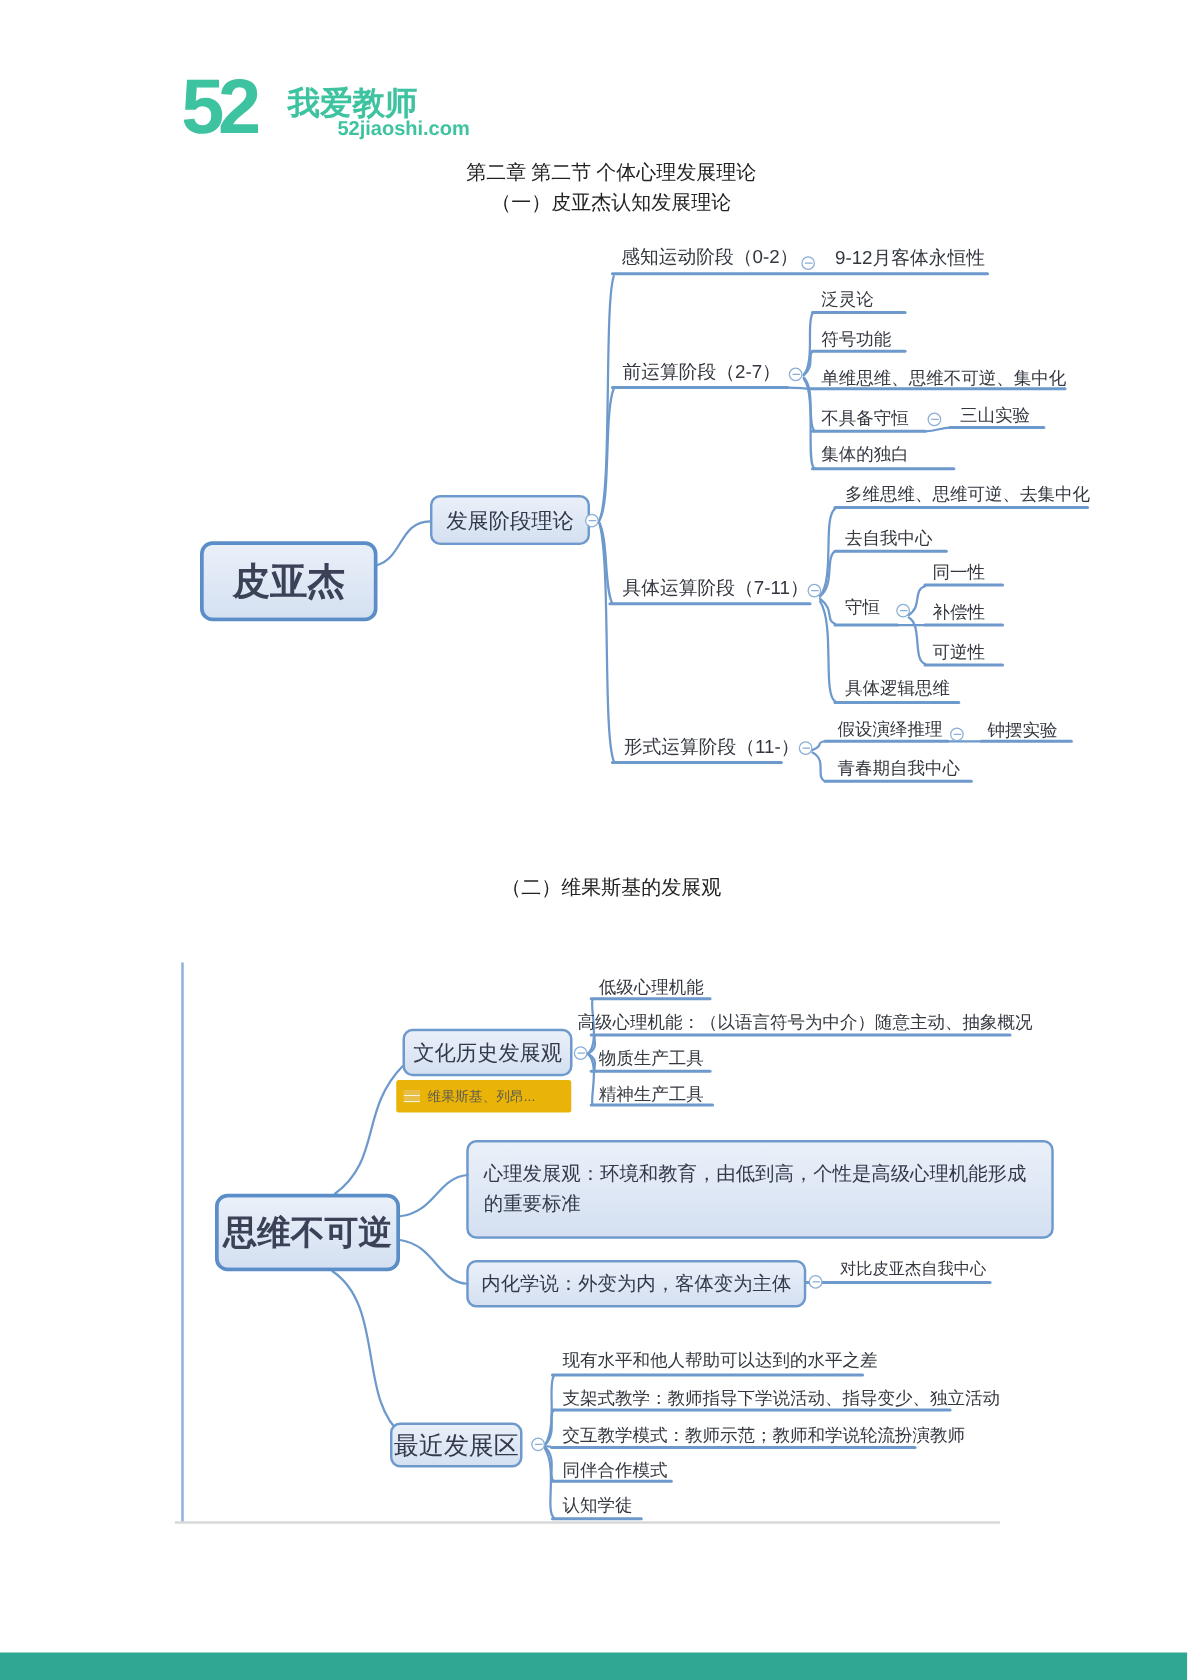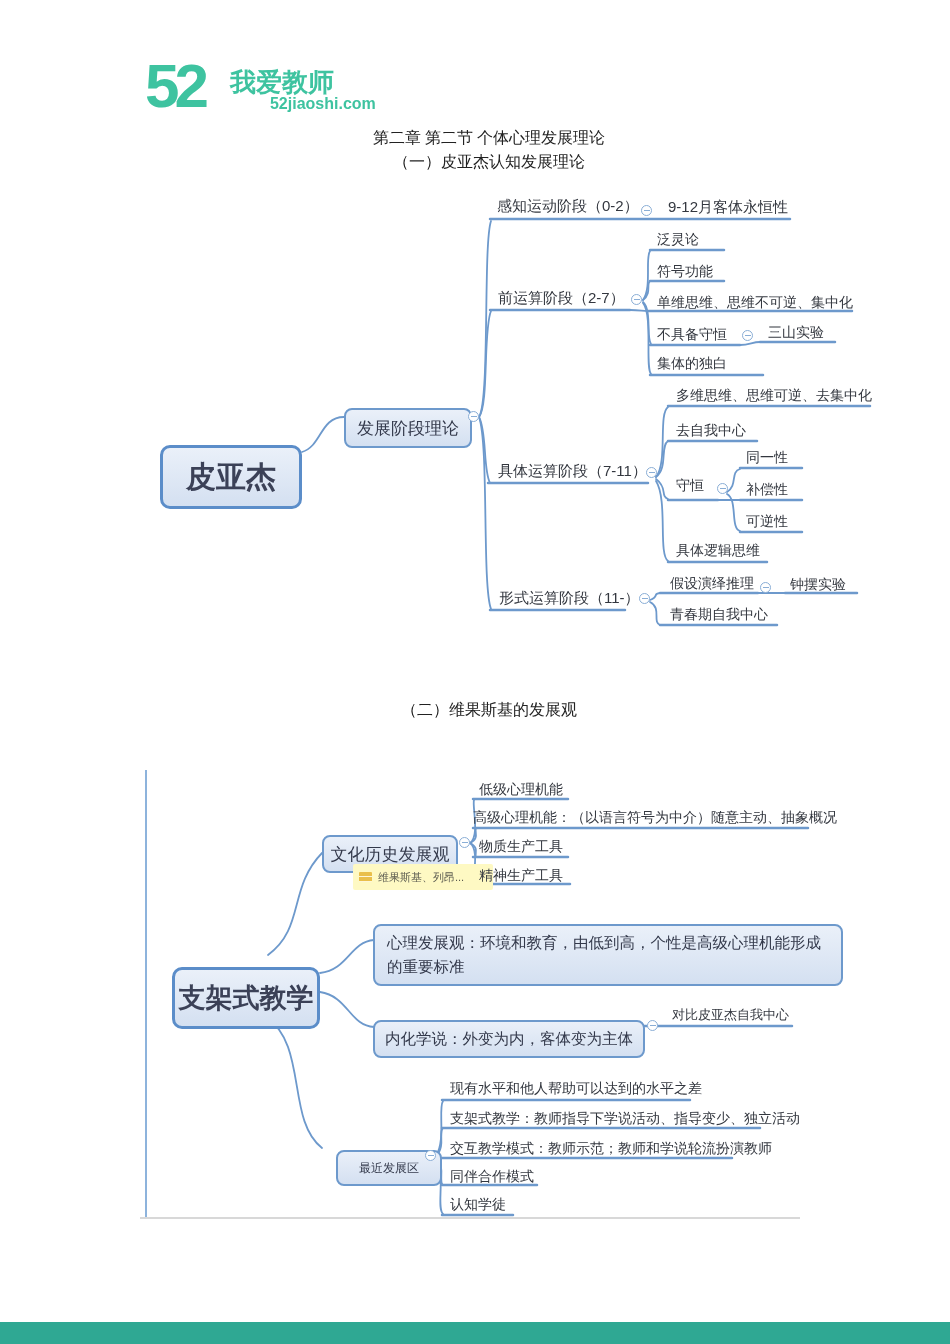--- a/index.html
+++ b/index.html
@@ -13,28 +13,28 @@
   #logo-mark{font-size:62px;line-height:62px;font-weight:800;letter-spacing:-5px;color:#3ec3a0;}
   #logo-text{margin-left:10px;margin-top:14px;}
   #logo-title{font-size:26px;font-weight:bold;color:#3ec3a0;line-height:26px;}
   #logo-domain{font-size:16px;font-weight:bold;color:#3ec3a0;line-height:18px;margin-left:40px;}
   
   svg{position:absolute;left:0;top:0;}
   .t{position:absolute;white-space:nowrap;color:#33373f;font-size:14px;line-height:17px;}
   .t.lv1{font-size:15px;}
   .bx{position:absolute;display:flex;align-items:center;justify-content:center;
       background:linear-gradient(180deg,#eaf0f9 0%,#d4e0f1 100%);
-      border:2px solid #6d99cc;border-radius:8px;color:#33394b;box-sizing:border-box;margin-top:12px;}
+      border:2px solid #6d99cc;border-radius:8px;color:#33394b;box-sizing:border-box;}
   .bx.root{border:3px solid #5b8dc9;border-radius:10px;font-weight:bold;color:#3b4157;}
   .collapse{position:absolute;width:11px;height:11px;border:1.5px solid #8aaed6;border-radius:50%;
             background:#fff;box-sizing:border-box;}
   .collapse::after{content:"";position:absolute;left:1.5px;right:1.5px;top:50%;height:1.5px;
                    margin-top:-1px;background:#8aaed6;}
-  #note{position:absolute;left:317px;top:864px;width:140px;height:26px;background:#fef9c3;
-        display:flex;align-items:center;padding-left:6px;box-sizing:border-box;border-radius:2px;margin-left:36px;}
+  #note{position:absolute;left:317px;top:864px;width:140px;height:26px;background:#eab308;
+        display:flex;align-items:center;padding-left:6px;box-sizing:border-box;border-radius:2px;}
   #note .note-icon{width:13px;height:10px;margin-right:6px;border-radius:1px;
         background:repeating-linear-gradient(180deg,#e9bf4b 0 4px,#fdf6d8 4px 5px);}
   #note .note-label{font-size:11px;color:#5c5c50;white-space:nowrap;}
   #footer-bar{position:absolute;left:0;top:1322px;width:950px;height:22px;background:#2fa893;}
 </style>
 </head>
 <body>
 
 <div id="page">
 
@@ -153,38 +153,38 @@
   <div class="t" style="left:746px;top:449px;">同一性</div>
   <div class="t" style="left:746px;top:481px;">补偿性</div>
   <div class="t" style="left:746px;top:513px;">可逆性</div>
   <div class="t" style="left:676px;top:542px;">具体逻辑思维</div>
 
   <div class="t lv1" style="left:499px;top:589px;">形式运算阶段（11-）</div>
   <div class="t" style="left:670px;top:575px;">假设演绎推理</div>
   <div class="t" style="left:790px;top:576px;">钟摆实验</div>
   <div class="t" style="left:670px;top:606px;">青春期自我中心</div>
 
-  <div class="bx root" style="left:172px;top:955px;width:148px;height:62px;font-size:27px;">支架式教学</div>
+  <div class="bx root" style="left:172px;top:955px;width:148px;height:62px;font-size:27px;">思维不可逆</div>
 
   <div class="bx" style="left:322px;top:823px;width:136px;height:38px;font-size:17px;">文化历史发展观</div>
   <div id="note">
     <span class="note-icon"></span>
     <span class="note-label">维果斯基、列昂...</span>
   </div>
   <div class="t" style="left:479px;top:781px;">低级心理机能</div>
-  <div class="t" style="left:473px;top:809px;">高级心理机能：（以语言符号为中介）随意主动、抽象概况</div>
+  <div class="t" style="left:462px;top:809px;">高级心理机能：（以语言符号为中介）随意主动、抽象概况</div>
   <div class="t" style="left:479px;top:838px;">物质生产工具</div>
   <div class="t" style="left:479px;top:867px;">精神生产工具</div>
 
-  <div class="bx" style="left:373px;top:912px;width:470px;height:62px;font-size:15.5px;justify-content:flex-start;padding:6px 12px;white-space:normal;line-height:24px;">心理发展观：环境和教育，由低到高，个性是高级心理机能形成的重要标准</div>
+  <div class="bx" style="left:373px;top:912px;width:470px;height:79px;font-size:15.5px;justify-content:flex-start;padding:6px 12px;white-space:normal;line-height:24px;">心理发展观：环境和教育，由低到高，个性是高级心理机能形成的重要标准</div>
 
   <div class="bx" style="left:373px;top:1008px;width:272px;height:38px;font-size:15.5px;">内化学说：外变为内，客体变为主体</div>
   <div class="t" style="left:672px;top:1006px;font-size:13px;">对比皮亚杰自我中心</div>
 
-  <div class="bx" style="left:336px;top:1138px;width:106px;height:36px;font-size:12px;">最近发展区</div>
+  <div class="bx" style="left:312px;top:1138px;width:106px;height:36px;font-size:20px;">最近发展区</div>
   <div class="t" style="left:450px;top:1080px;">现有水平和他人帮助可以达到的水平之差</div>
   <div class="t" style="left:450px;top:1110px;">支架式教学：教师指导下学说活动、指导变少、独立活动</div>
   <div class="t" style="left:450px;top:1140px;">交互教学模式：教师示范；教师和学说轮流扮演教师</div>
   <div class="t" style="left:450px;top:1168px;">同伴合作模式</div>
   <div class="t" style="left:450px;top:1196px;">认知学徒</div>
 
   <div class="collapse" style="left:468px;top:411px;"></div>
   <div class="collapse" style="left:641px;top:205px;"></div>
   <div class="collapse" style="left:631px;top:294px;"></div>
   <div class="collapse" style="left:742px;top:330px;"></div>

